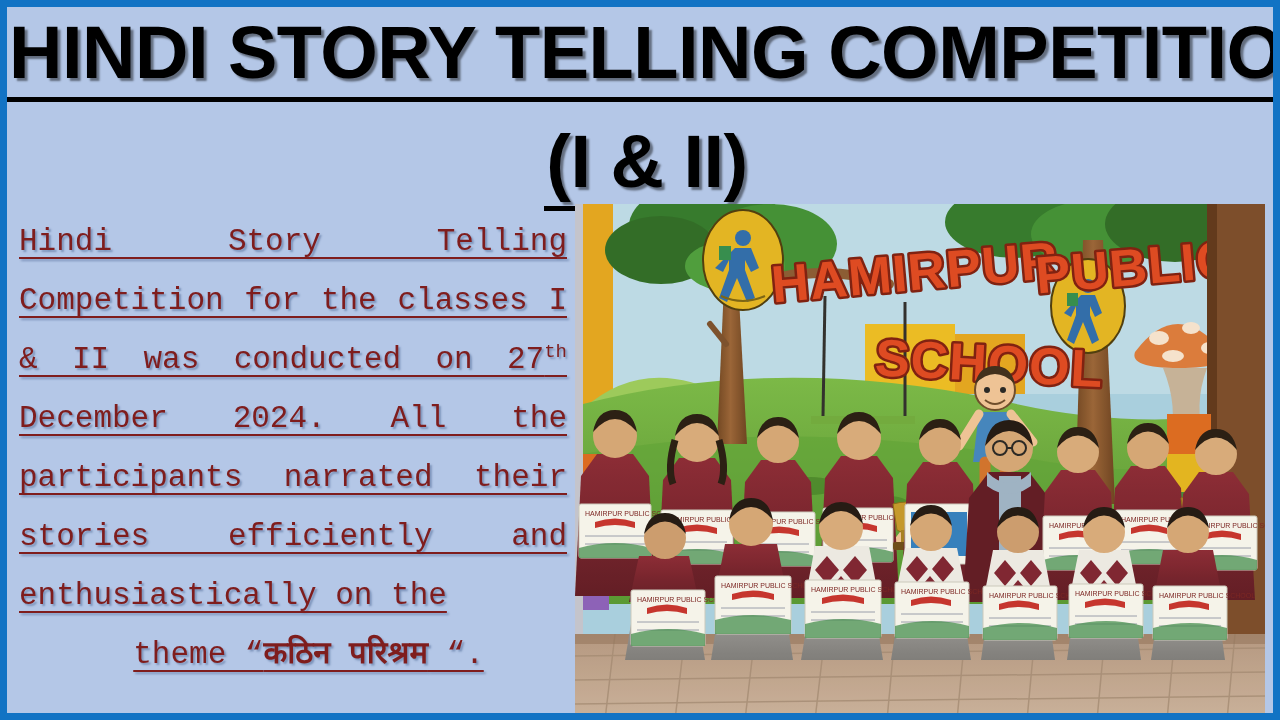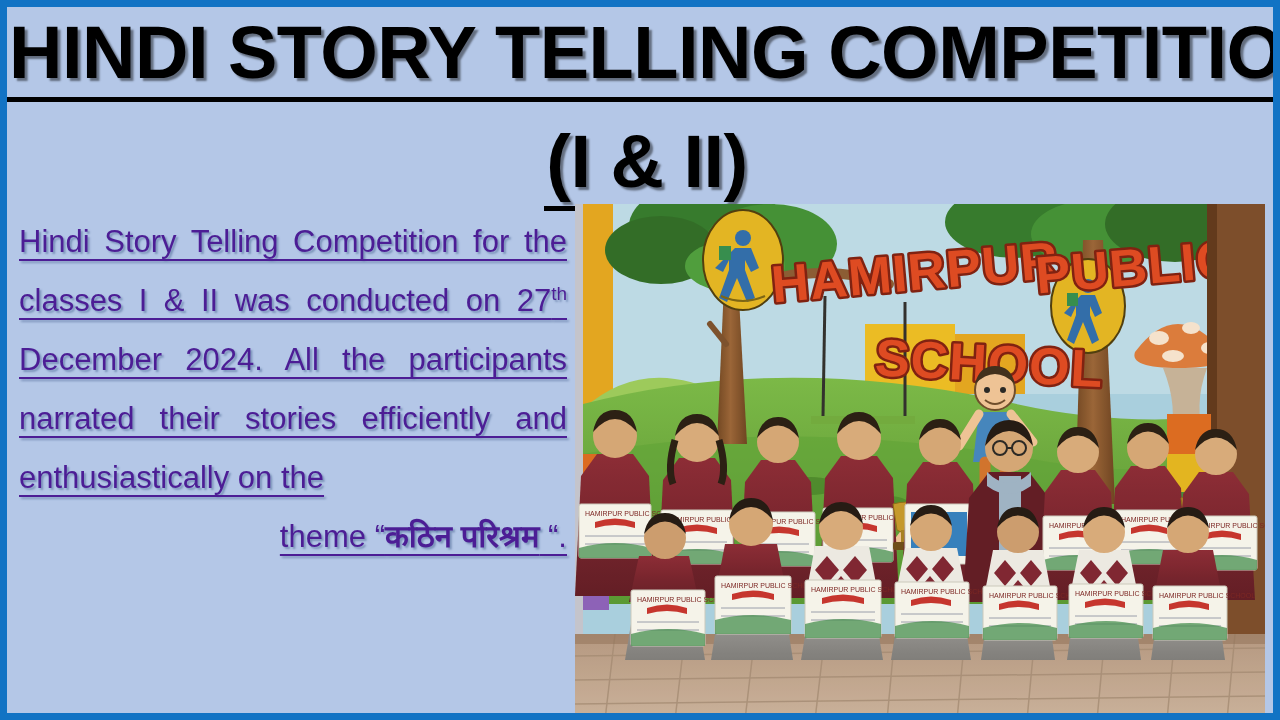--- a/index.html
+++ b/index.html
@@ -44,42 +44,42 @@
   }
   #title-line-1 { font-size: 74px; }
   #title-line-2 { font-size: 74px; margin-top: 18px; }
 
   
   #body-text {
     position: absolute;
     left: 12px;
     top: 205px;
     width: 548px;
-    color: #4c1d95;
-    font-family: Liberation Sans, sans-serif;
+    color: #7f1d1d;
+    font-family: Liberation Mono, monospace;
     font-size: 31px;
     line-height: 59px;
     text-align: justify;
     text-justify: inter-word;
     text-decoration: underline;
     text-decoration-thickness: 2px;
     text-underline-offset: 7px;
     text-shadow: 2px 2px 2px rgba(40,70,120,0.40);
   }
   #body-text .sup {
     font-size: 19px;
     vertical-align: super;
     line-height: 0;
   }
   #body-text .devanagari {
     font-weight: bold;
   }
   #body-text .last-line {
     display: block;
-    text-align: right;
+    text-align: center;
     margin-left: 31px;
   }
 
   
   #photo {
     position: absolute;
     left: 568px;
     top: 197px;
     width: 690px;
     height: 516px;

